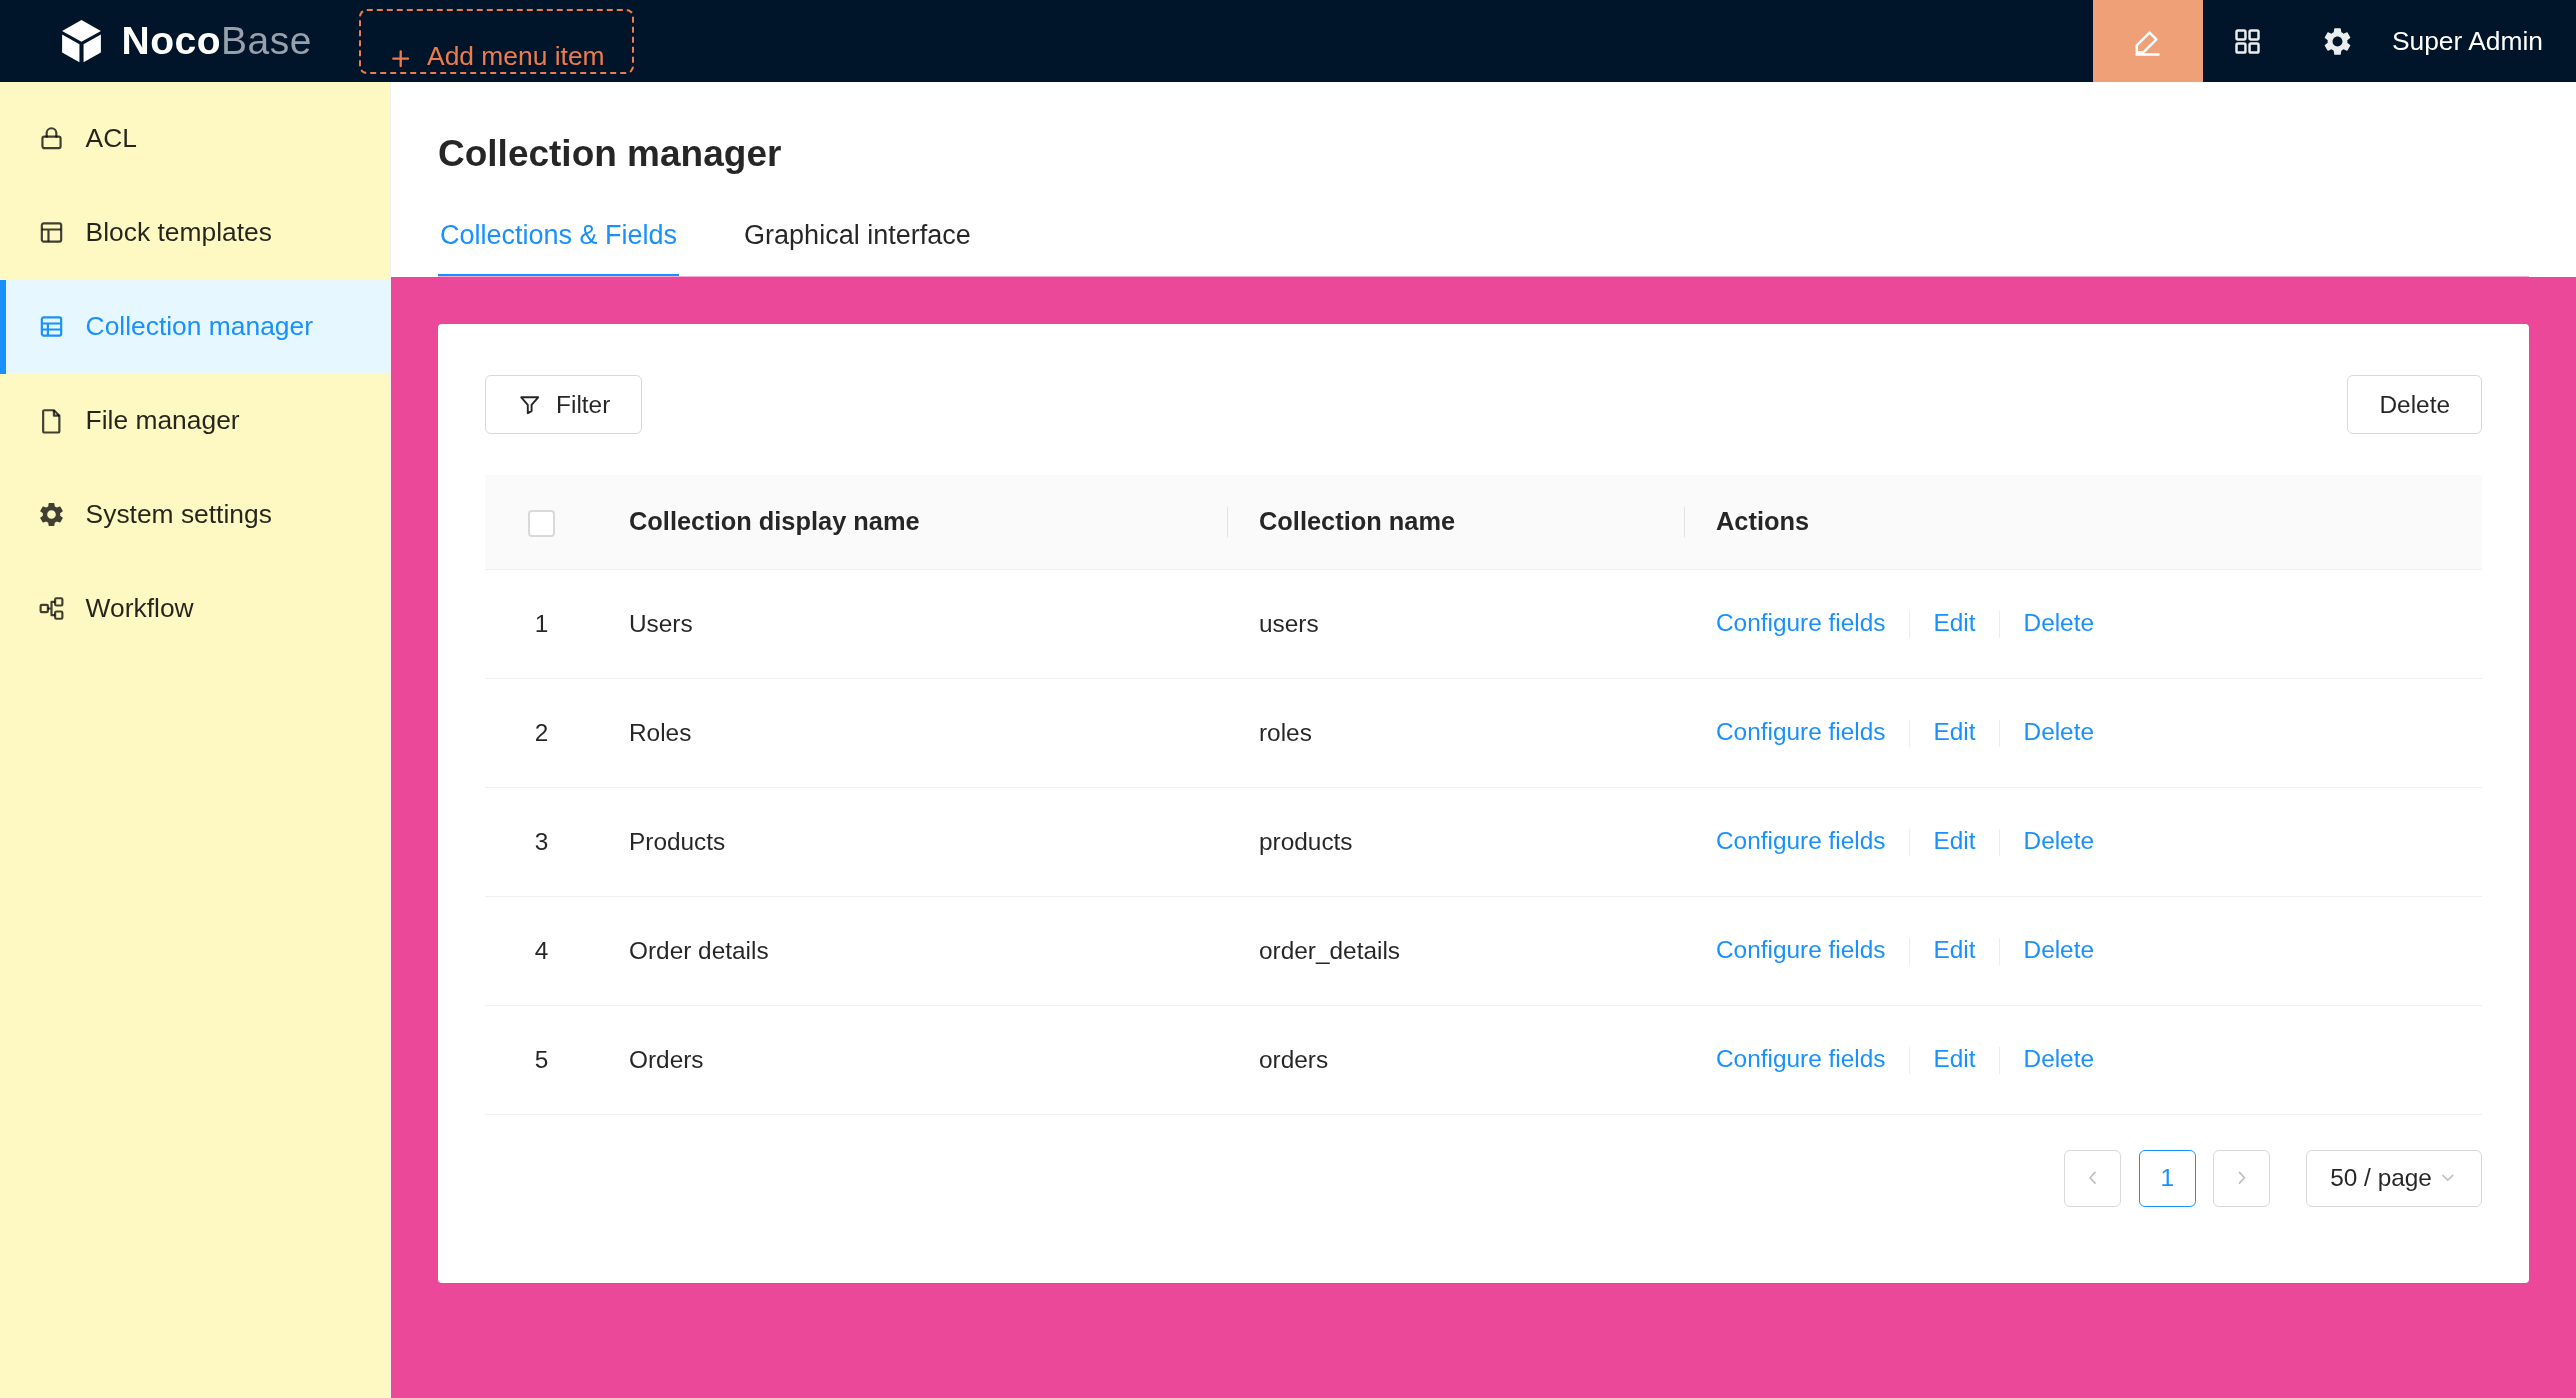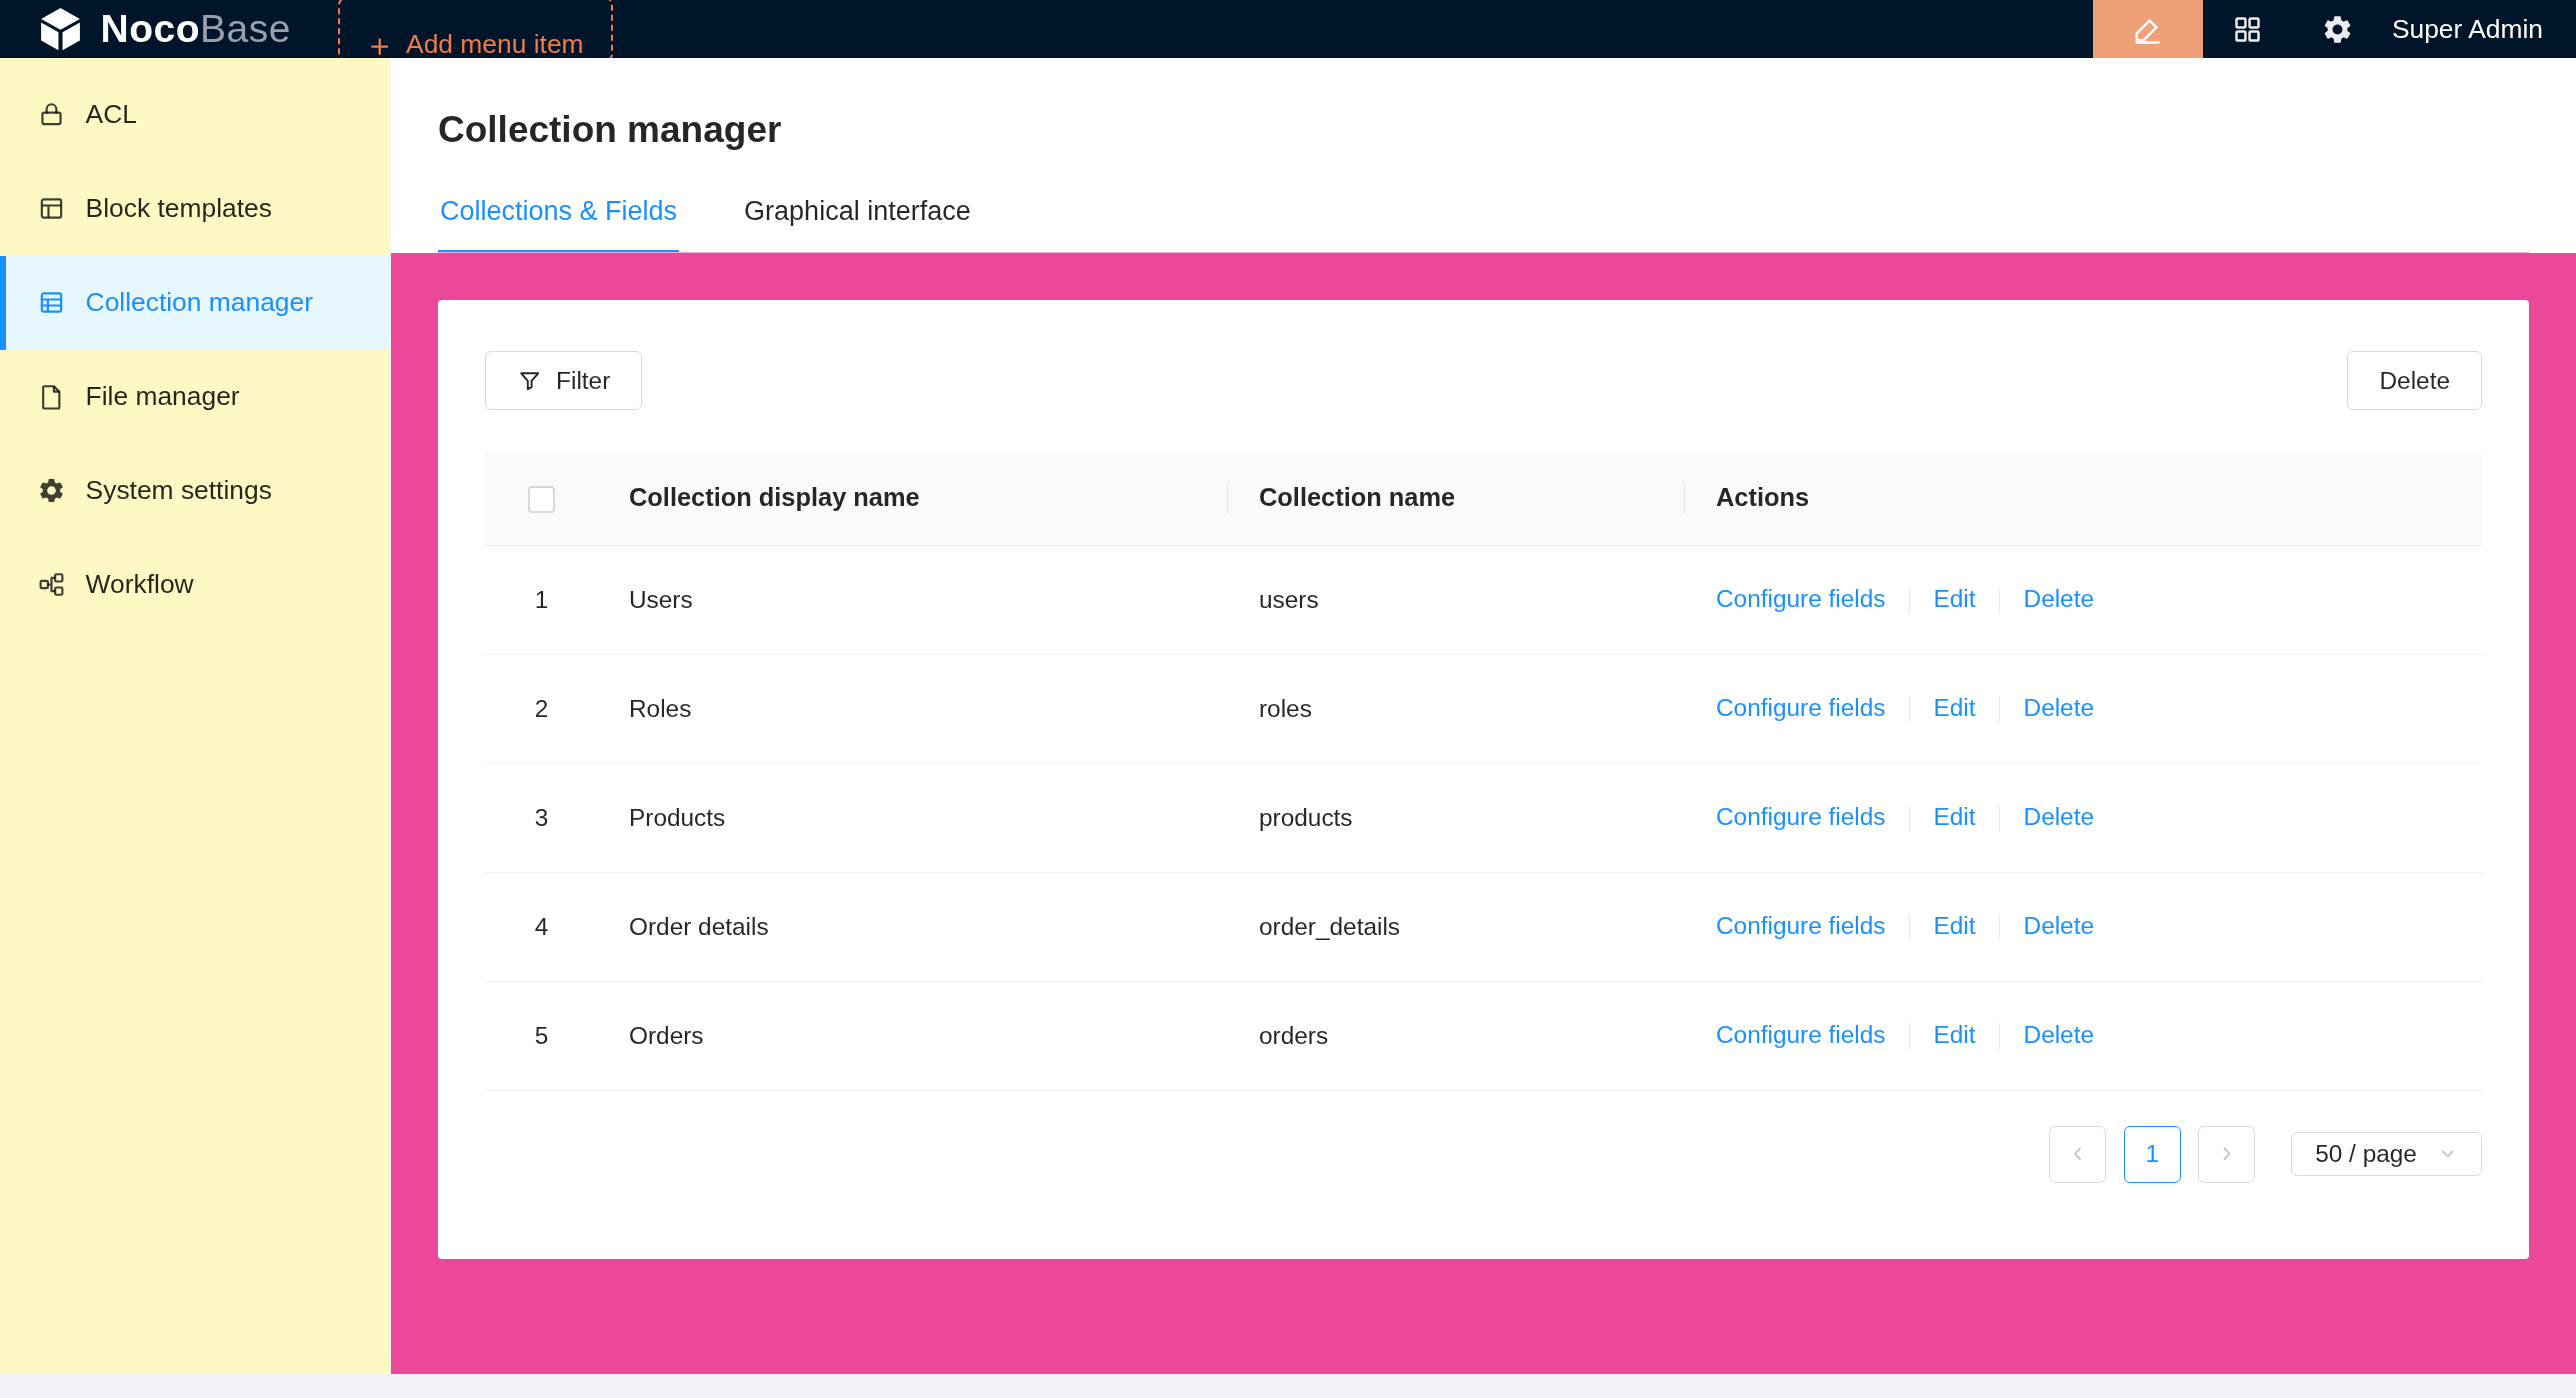--- a/index.html
+++ b/index.html
@@ -7,22 +7,22 @@
   body {
     font-family:"Liberation Sans","DejaVu Sans",sans-serif;
     background:#f0f2f5;
     color:rgba(0,0,0,.85);
     overflow:hidden;
   }
   svg { display:block; }
 
   
   .top-header {
-    height:58px; background:#001529; display:flex; align-items:center;
-    padding-left:36px; color:#fff;
+    height:82px; background:#001529; display:flex; align-items:center;
+    padding-left:57px; color:#fff;
   }
   .logo { display:flex; align-items:center; gap:15.6px; }
   .logo-icon { width:49px; height:49px; }
   .logo-text { font-size:39px; letter-spacing:0.5px; }
   .logo-text .b { font-weight:800; color:#fff; }
   .logo-text .l { font-weight:400; color:#97a0ab; }
 
   .add-menu-btn {
     margin-left:47px; height:65px; padding:0 27px;
     background:transparent; border:2px dashed #ed7b4b; border-radius:7.8px;
@@ -117,22 +117,22 @@
   
   .pagination { display:flex; justify-content:flex-end; align-items:center; gap:17.6px; margin-top:35px; }
   .pg-btn {
     width:57px; height:57px; border:1px solid #d9d9d9; border-radius:5.9px; background:#fff;
     display:flex; align-items:center; justify-content:center; cursor:pointer;
     color:rgba(0,0,0,.25); font-size:24.4px; font-family:inherit;
   }
   .pg-btn svg { width:21.5px; height:21.5px; }
   .pg-btn.page-active { border-color:#1890ff; color:#1890ff; font-weight:500; }
   .page-size {
-    height:44px; border:1px solid #d9d9d9; border-radius:5.9px; background:#fff;
-    display:flex; align-items:center; gap:21px; padding:0 23.5px; margin-left:17.6px;
+    height:57px; border:1px solid #d9d9d9; border-radius:5.9px; background:#fff;
+    display:flex; align-items:center; gap:6px; padding:0 23.5px; margin-left:17.6px;
     font-size:24.4px; color:rgba(0,0,0,.85); cursor:pointer;
   }
   .page-size svg { width:19.6px; height:19.6px; color:rgba(0,0,0,.25); }
 </style>
 </head>
 <body>
 
 <header class="top-header">
   <div class="logo">
     <svg class="logo-icon" viewBox="0 0 24 24">

